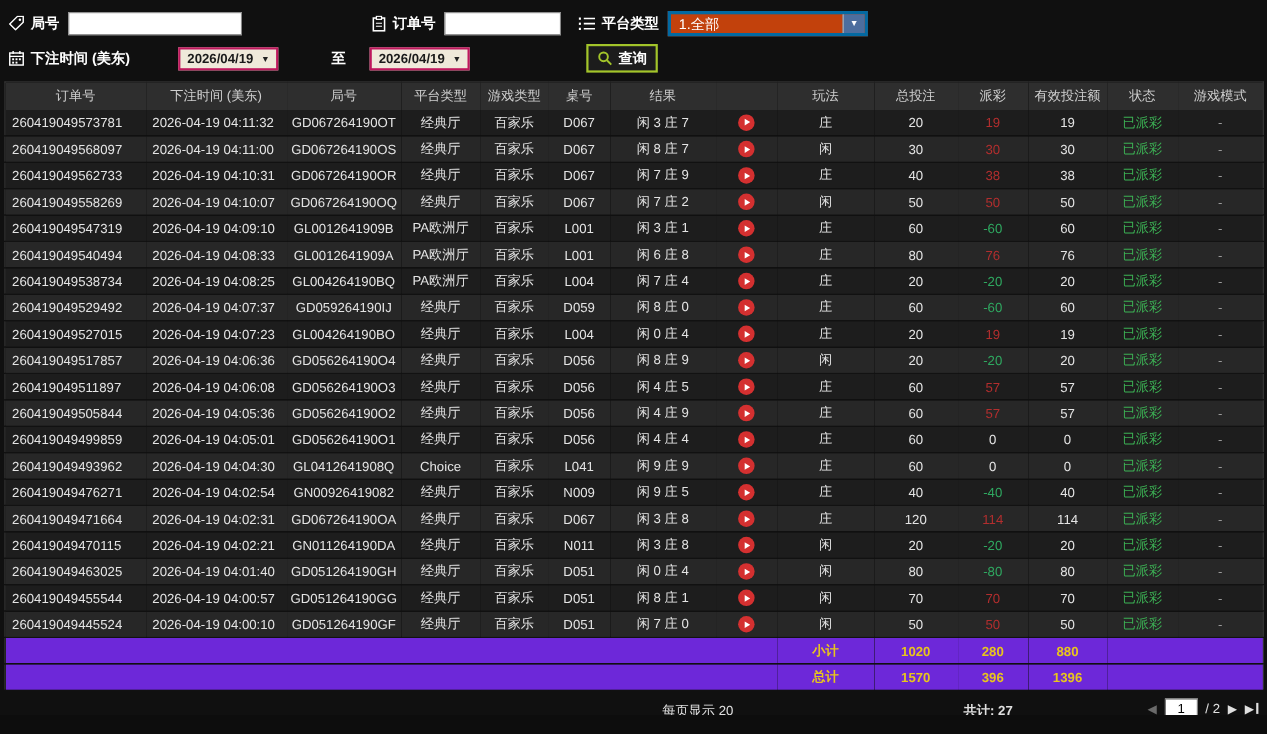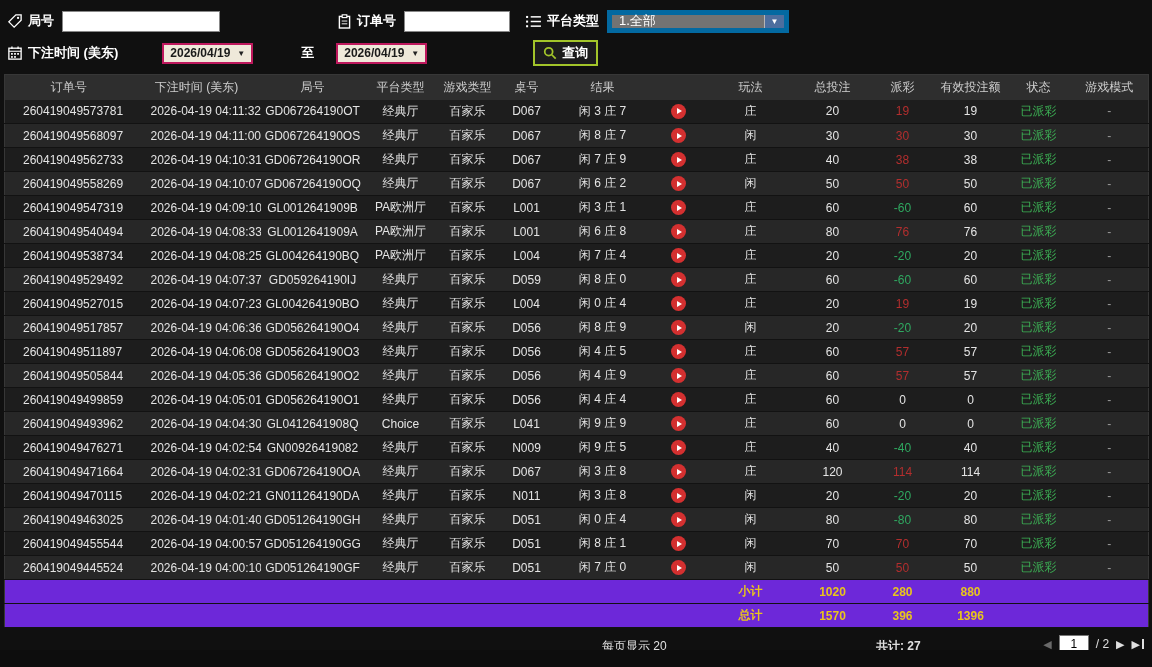--- a/index.html
+++ b/index.html
@@ -15,22 +15,22 @@
   .topbar { padding: 5px 8px 2px; }
   .filter-row { display: flex; align-items: center; height: 32px; }
   .lbl { font-weight: bold; font-size: 13px; color: #fff; margin: 0 8px 0 6px; white-space: nowrap; }
   .icon { display: inline-flex; align-items: center; flex: 0 0 auto; }
   .txt { height: 21px; border: 1px solid #888; background: #fff; color: #000; font-size: 12px; padding: 0 4px; outline: none; }
   .txt.round { width: 158px; }
   .txt.order { width: 106px; }
   .grp2 { margin-left: 118px; }
   .grp3 { margin-left: 16px; }
   .select {
-    width: 182px; height: 23px; background: #737373; border: 5px solid #0369a1;
-    display: flex; align-items: center; justify-content: space-between;
+    width: 182px; height: 23px; background: #c2410c; border: 3px solid #0369a1;
+    display: flex; align-items: flex-start; justify-content: space-between;
     font-size: 13px; color: #fff; padding-left: 7px; cursor: pointer;
   }
   .sel-arrow {
     width: 20px; height: 100%; display: flex; align-items: center; justify-content: center;
     background: #4d6e9e; color: #fff; font-size: 8px; border-left: 1px solid #b5b5b5;
   }
   .datebox {
     height: 21px; background: #efe9da; border: 2px solid #be185d; color: #1a1a1a;
     font-size: 12px; font-weight: bold; display: flex; align-items: center;
     padding: 0 6px; cursor: pointer; margin-left: 36px;
@@ -46,21 +46,21 @@
 
   
   table.grid {
     margin: 3px 4px 0; border: 1px solid #373737; border-collapse: collapse;
     table-layout: fixed; width: 1144px; font-size: 12px;
   }
   th { background: #2e2e2e; color: #cfcfcf; font-weight: normal; height: 25px; font-size: 12px; overflow: hidden; white-space: nowrap; }
   td { height: 24px; text-align: center; color: #e4e4e4; border-bottom: 1px solid #121212; overflow: hidden; white-space: nowrap; }
   tbody tr:nth-child(odd) { background: #1d1d1d; }
   tbody tr:nth-child(even) { background: #272727; }
-  td.ta-l { text-align: left; padding-left: 18px; }
+  td.ta-l { text-align: left; padding-left: 6px; }
   td.payout.pos { color: var(--payout-positive, #b22e2e); }
   td.payout.neg { color: var(--payout-negative, #2fa860); }
   td[data-name="status-cell"] { color: var(--status-paid, #3cb054); }
   td[data-name="game-mode-cell"] { color: #9a9a9a; }
   tfoot td { color: var(--totals-yellow, #e8c51d); font-weight: bold; background: #6d28d9; border-top: 1px solid #3a3a3a; }
 
   .play {
     width: 15px; height: 15px; border-radius: 50%; background: var(--play-button-red, #d43030);
     display: inline-flex; align-items: center; justify-content: center; cursor: pointer; vertical-align: middle;
   }
@@ -268,21 +268,21 @@
     <td data-name="game-mode-cell">-</td>
   </tr>
 
   <tr data-name="table-row">
     <td class="ta-l" data-name="order-number-cell">260419049558269</td>
     <td class="ta-l" data-name="bet-time-cell">2026-04-19 04:10:07</td>
     <td data-name="round-number-cell">GD067264190OQ</td>
     <td data-name="platform-type-cell">经典厅</td>
     <td data-name="game-type-cell">百家乐</td>
     <td data-name="table-number-cell">D067</td>
-    <td data-name="result-cell">闲 6 庄 2</td>
+    <td data-name="result-cell">闲 7 庄 2</td>
     <td data-name="replay-cell">
       <span class="play" data-name="replay-button">
               <span class="tri" data-name="play-icon"></span>
             </span>
     </td>
     <td data-name="bet-side-cell">闲</td>
     <td data-name="total-bet-cell">50</td>
     <td class="payout pos" data-name="payout-cell">50</td>
     <td data-name="valid-bet-cell">50</td>
     <td data-name="status-cell">已派彩</td>

